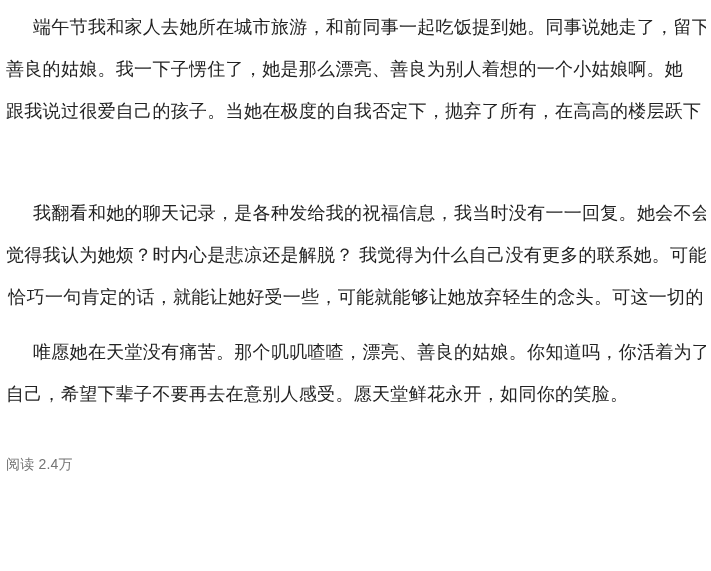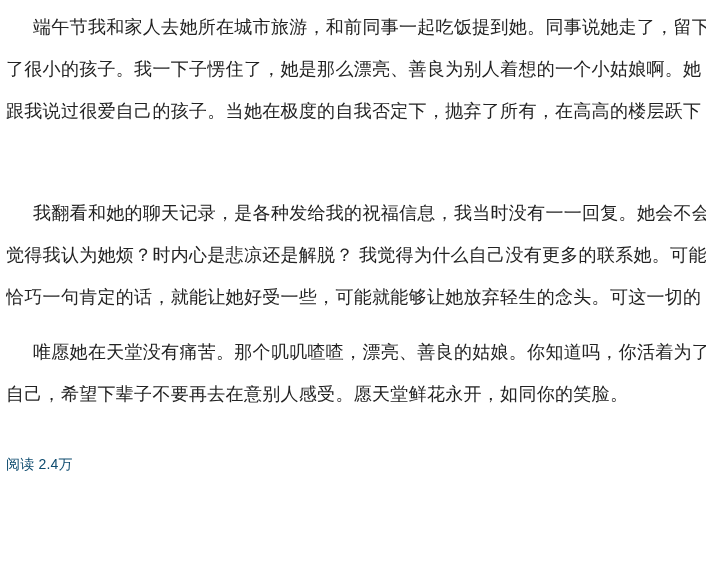--- a/index.html
+++ b/index.html
@@ -19,47 +19,47 @@
     height: 488px;
     padding: 6px 5px 0 6px;
     background: #ffffff;
   }
   .para {
     margin: 0;
     color: #222222;
     font-size: 18px;
     letter-spacing: 0.3px;
   }
-  .para-2 { margin-top: 60px; }
+  .para-2 { margin-top: 60px; text-align: center; }
   .para-3 { margin-top: 14px; font-family: Liberation Mono, monospace; }
   .line {
     height: 42px;
     line-height: 42px;
     white-space: nowrap;
     overflow: hidden;
   }
   .line.indent {
     text-indent: 27px;
   }
   .read-count {
     margin-top: 38px;
     font-size: 14px;
     line-height: 20px;
-    color: #0c4a6e;
+    color: #737373;
     letter-spacing: 0.2px;
   }
 </style>
 </head>
 <body>
 
 <div class="page">
 
   <div class="para para-1">
     <div class="line indent">端午节我和家人去她所在城市旅游，和前同事一起吃饭提到她。同事说她走了，留下</div>
-    <div class="line">了很小的孩子。我一下子愣住了，她是那么漂亮、善良为别人着想的一个小姑娘啊。她</div>
+    <div class="line">善良的姑娘。我一下子愣住了，她是那么漂亮、善良为别人着想的一个小姑娘啊。她</div>
     <div class="line">跟我说过很爱自己的孩子。当她在极度的自我否定下，抛弃了所有，在高高的楼层跃下</div>
   </div>
 
   <div class="para para-2">
     <div class="line indent">我翻看和她的聊天记录，是各种发给我的祝福信息，我当时没有一一回复。她会不会</div>
     <div class="line">觉得我认为她烦？时内心是悲凉还是解脱？ 我觉得为什么自己没有更多的联系她。可能</div>
     <div class="line">恰巧一句肯定的话，就能让她好受一些，可能就能够让她放弃轻生的念头。可这一切的</div>
   </div>
 
   <div class="para para-3">

